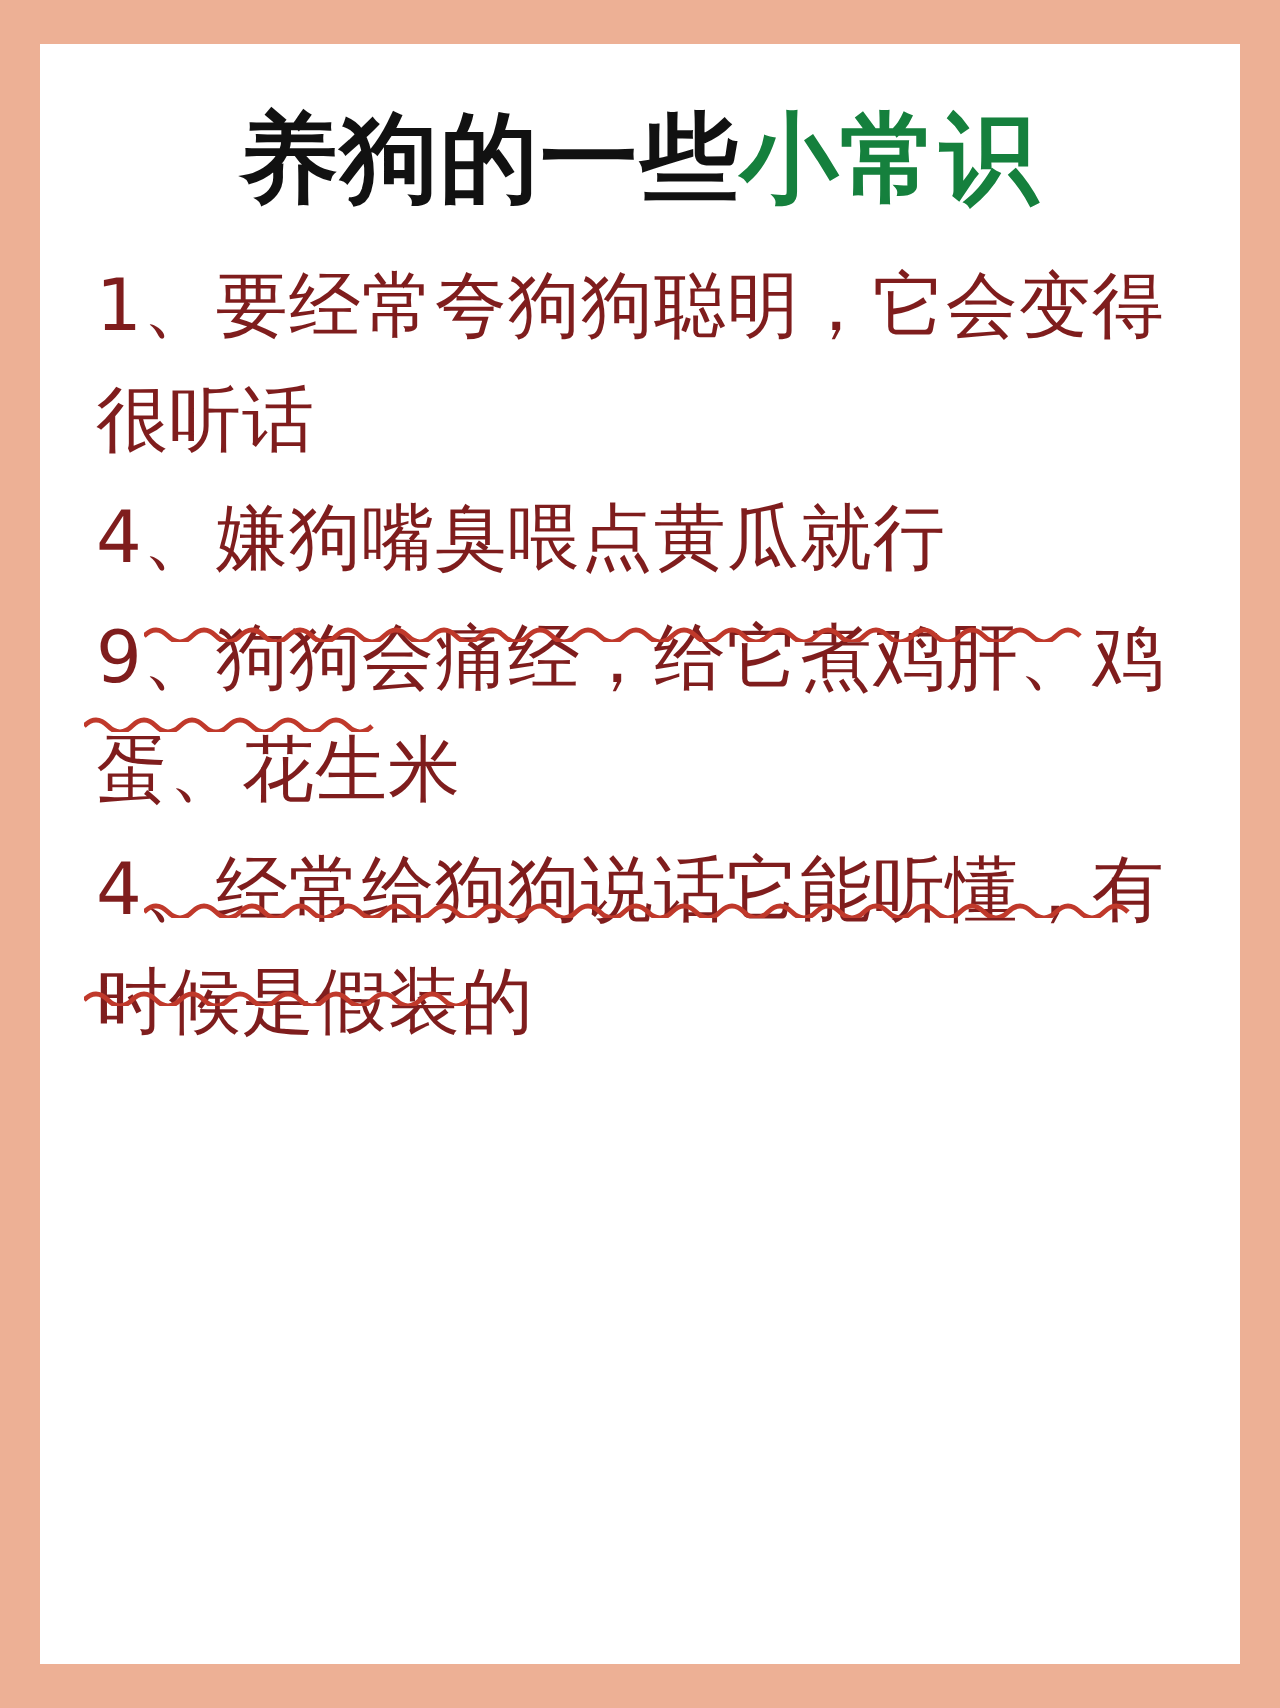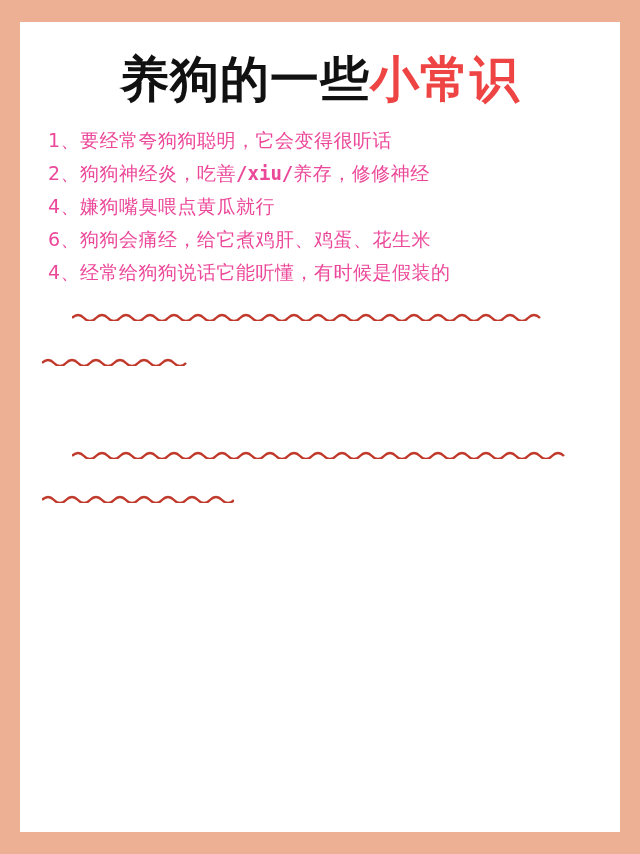--- a/index.html
+++ b/index.html
@@ -35,31 +35,31 @@
     font-size: 49px;
     font-weight: bold;
     letter-spacing: 1px;
     line-height: 1.15;
     color: #111111;
     margin: 4px 0 18px 0;
     white-space: nowrap;
     font-family: "DejaVu Sans", "Liberation Sans", sans-serif;
   }
   .title .accent {
-    color: #ef4444;
+    color: #15803d;
   }
   .list {
     margin: 0;
     padding: 0 2px;
   }
   .item {
     position: relative;
-    font-size: 19px;
+    font-size: 36px;
     line-height: 1.57;
-    color: #ec4899;
+    color: #7f1d1d;
     margin: 0 0 3px 0;
     letter-spacing: 0.5px;
     font-family: "DejaVu Sans", "Liberation Sans", sans-serif;
     word-break: break-all;
   }
   .item .mono {
     font-family: "DejaVu Sans Mono", "Liberation Mono", monospace;
     font-weight: bold;
     letter-spacing: 0;
   }
@@ -79,27 +79,26 @@
 
 <div class="poster">
   <div class="card">
 
     <h1 class="title"><span>养狗的一些</span><span class="accent">小常识</span></h1>
 
     <div class="list">
 
       <p class="item">1、要经常夸狗狗聪明，它会变得很听话</p>
 
-      <p class="item"><span>2、狗狗神经炎，吃善</span><span class="mono">/xiu/</span><span>养存，修修神经</span></p>
 
       <p class="item">4、嫌狗嘴臭喂点黄瓜就行</p>
 
 
 
-      <p class="item">6、狗狗会痛经，给它煮鸡肝、鸡蛋、花生米</p>
+      <p class="item">9、狗狗会痛经，给它煮鸡肝、鸡蛋、花生米</p>
 
       <p class="item">4、经常给狗狗说话它能听懂，有时候是假装的</p>
 
     </div>
 
     <svg class="squiggle sq1" viewBox="0 0 470 9" preserveAspectRatio="none">
       <path d="M0 6 Q 6 0 12 6 T 24 6 T 36 6 T 48 6 T 60 6 T 72 6 T 84 6 T 96 6 T 108 6 T 120 6 T 132 6 T 144 6 T 156 6 T 168 6 T 180 6 T 192 6 T 204 6 T 216 6 T 228 6 T 240 6 T 252 6 T 264 6 T 276 6 T 288 6 T 300 6 T 312 6 T 324 6 T 336 6 T 348 6 T 360 6 T 372 6 T 384 6 T 396 6 T 408 6 T 420 6 T 432 6 T 444 6 T 456 6 T 468 6" fill="none" stroke="#c0392b" stroke-width="2.4"></path>
     </svg>
     <svg class="squiggle sq2" viewBox="0 0 148 9" preserveAspectRatio="none">
       <path d="M0 6 Q 6 0 12 6 T 24 6 T 36 6 T 48 6 T 60 6 T 72 6 T 84 6 T 96 6 T 108 6 T 120 6 T 132 6 T 144 6" fill="none" stroke="#c0392b" stroke-width="2.4"></path>

